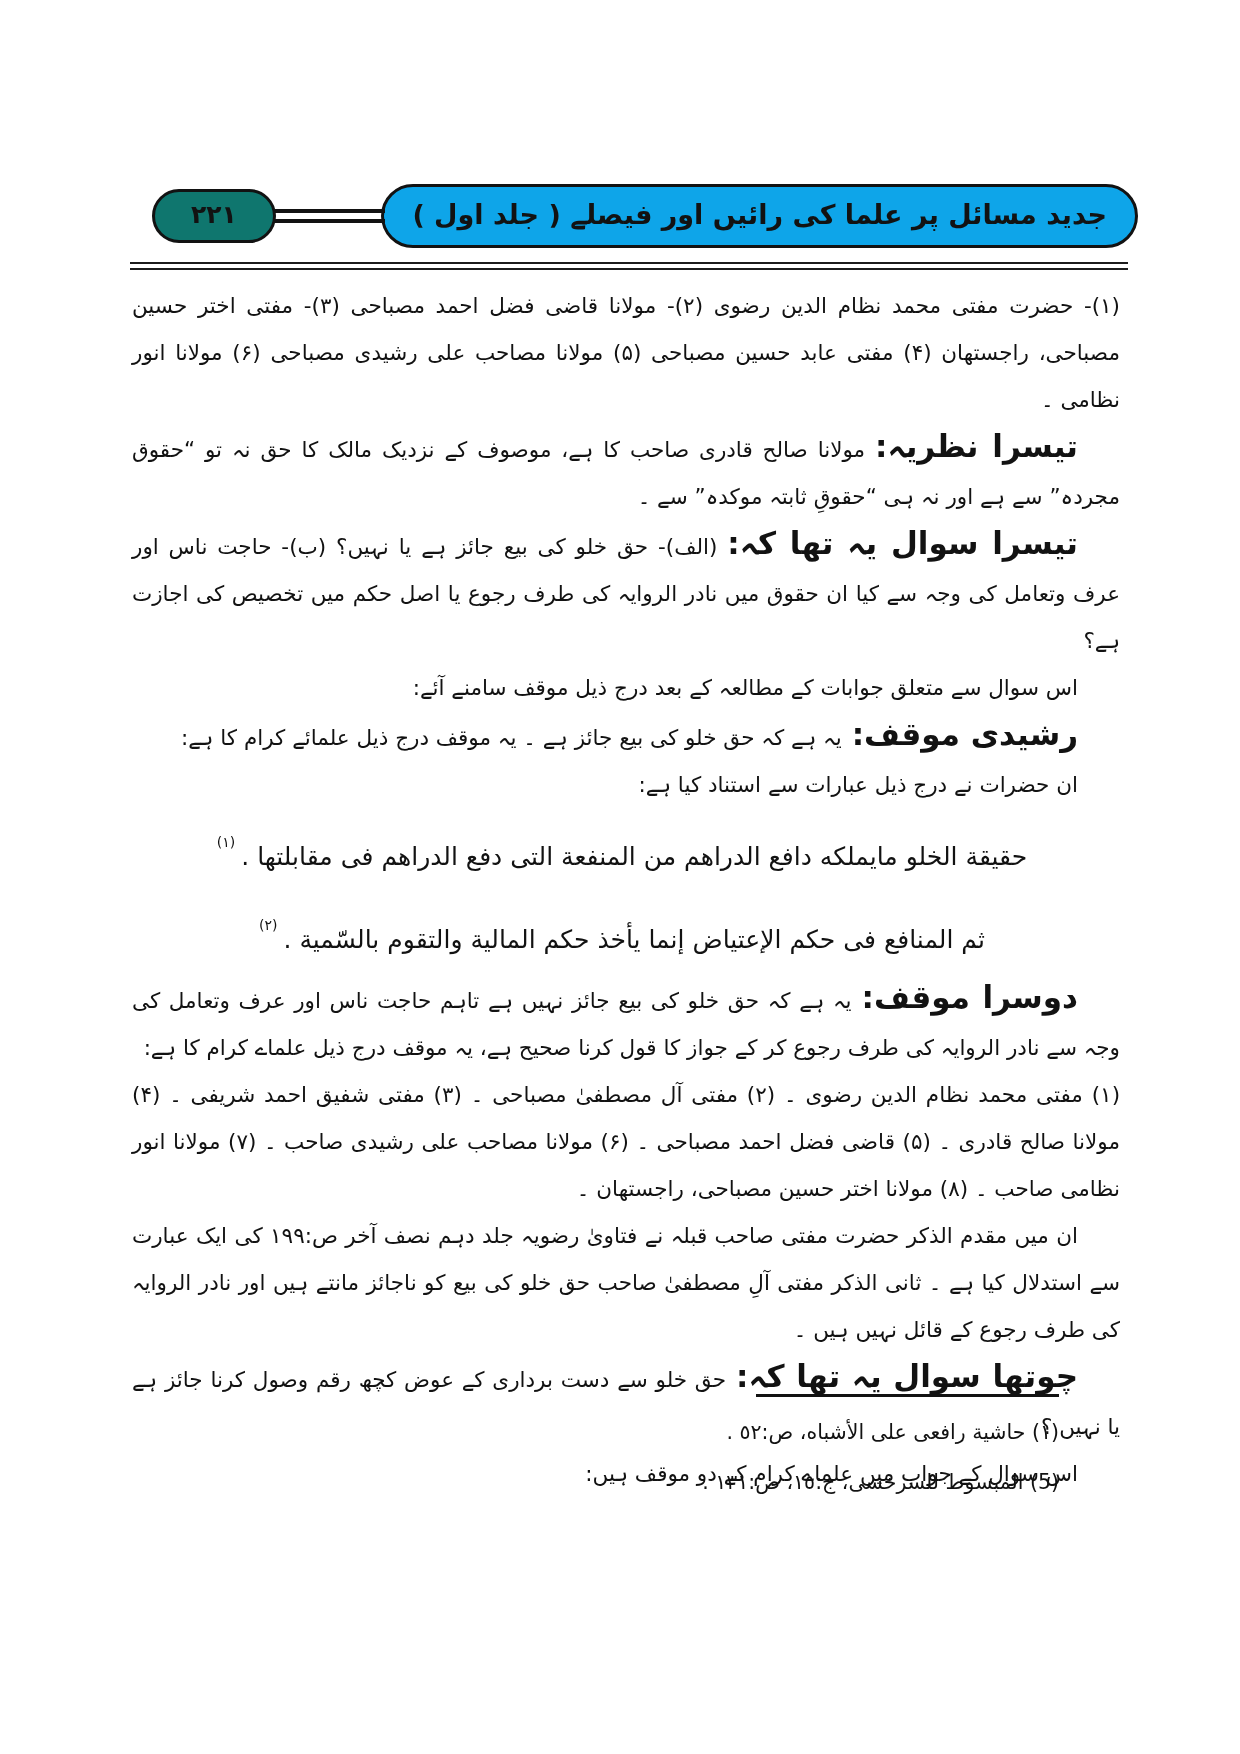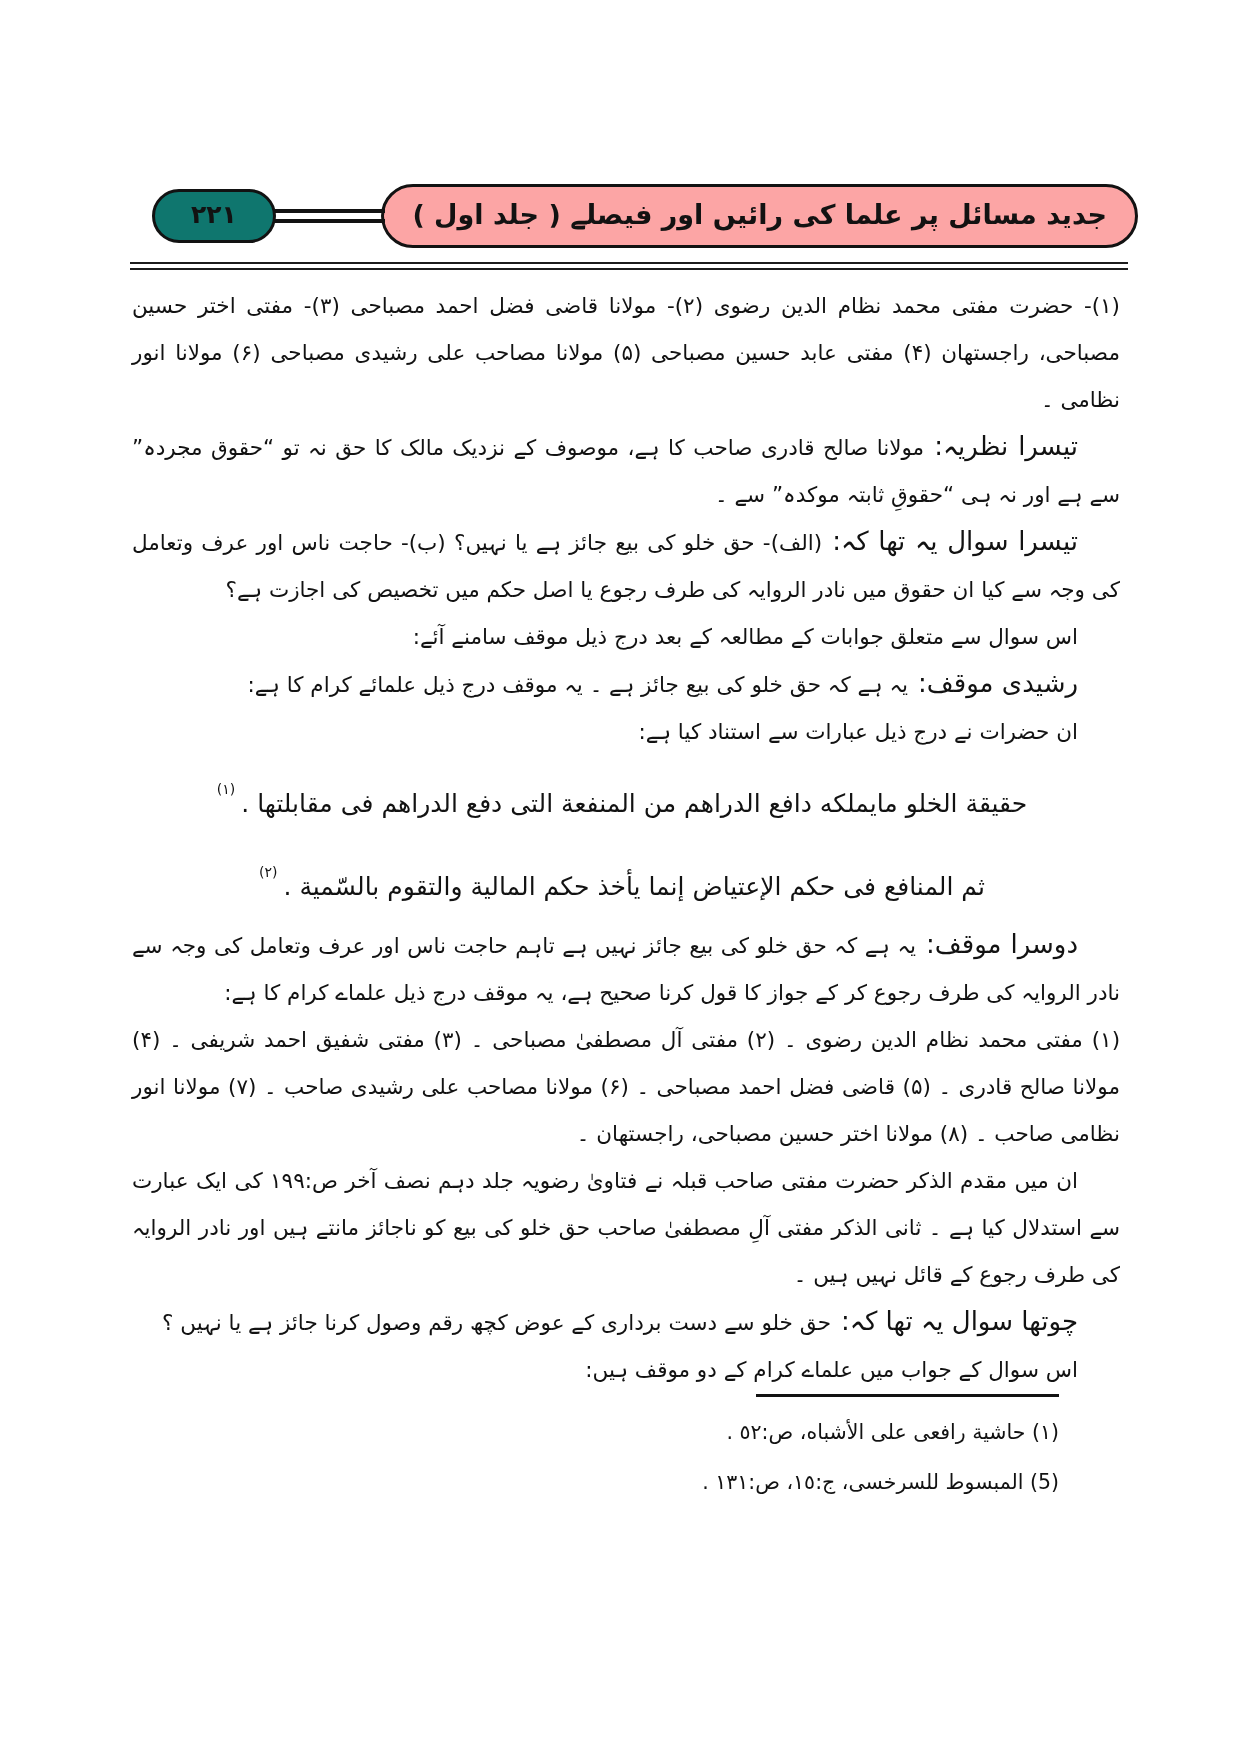--- a/index.html
+++ b/index.html
@@ -11,21 +11,21 @@
     direction:rtl;
     color:#121212;
     font-family:"DejaVu Sans", sans-serif;
   }
   
   .header-row{
     position:absolute;top:184px;right:102px;left:152px;
     display:flex;align-items:center;
   }
   .cartouche{
-    background:#fca5a5;border:3px solid #121212;border-radius:38px;
+    background:#0ea5e9;border:3px solid #121212;border-radius:38px;
     padding:12px 28px 14px 28px;
     font-size:27px;font-weight:bold;white-space:nowrap;line-height:1.2;
   }
   .connector{
     flex:1;height:6px;margin:0 -4px;
     border-top:4px solid #121212;border-bottom:4px solid #121212;
   }
   .pill{
     background:#0f766e;border:3px solid #121212;border-radius:30px;
     padding:8px 36px 10px 36px;
@@ -36,21 +36,21 @@
     border-top:2px solid #1c1c1c;border-bottom:2px solid #1c1c1c;
   }
   
   .content{
     position:absolute;top:282px;right:120px;left:132px;
     font-size:21.5px;line-height:47px;
     text-align:justify;
   }
   .para{margin:0;}
   .para.indent{text-indent:42px;}
-  .lead{font-weight:normal;font-size:26px;margin-left:10px;}
+  .lead{font-weight:bold;font-size:31px;margin-left:10px;}
   .quote{
     margin:0;padding:4px 36px 4px 28px;
     font-size:25px;line-height:60px;
     text-align:center;
   }
   .quote sup{font-size:14px;vertical-align:18px;margin-right:6px;}
   
   .footnotes{
     position:absolute;top:1394px;right:181px;width:520px;
   }

